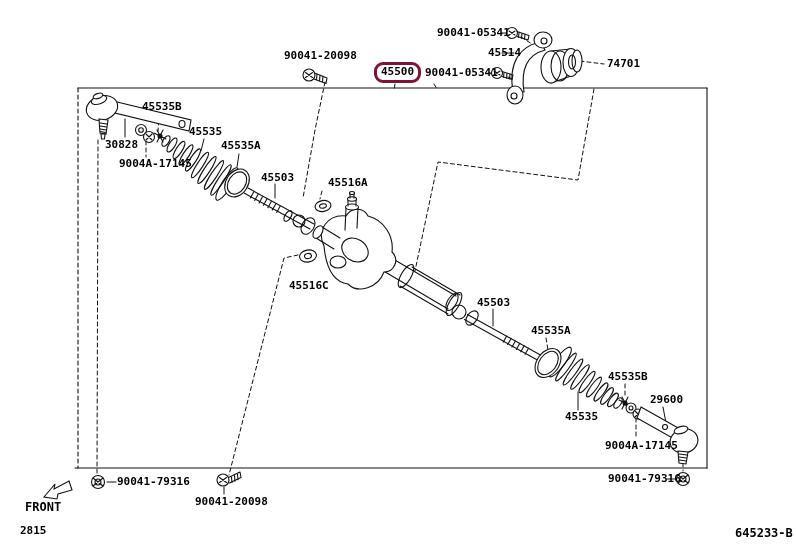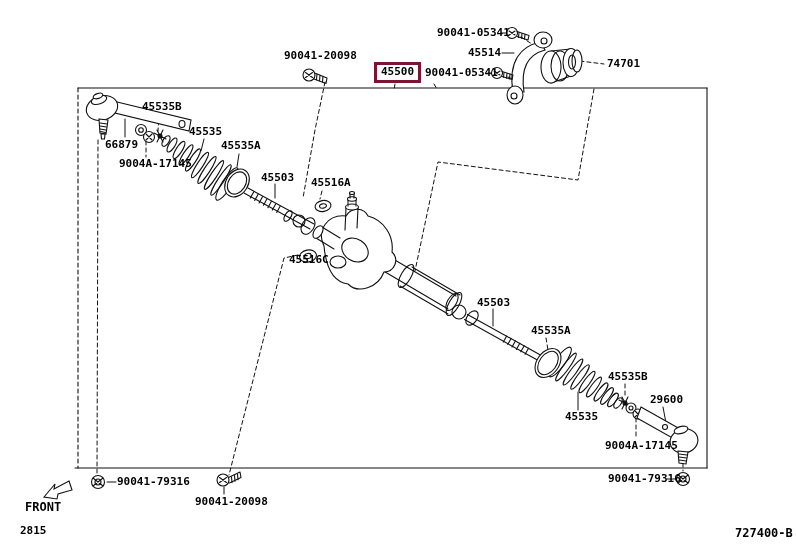--- a/index.html
+++ b/index.html
@@ -253,42 +253,42 @@
         <path d="M678,475 L688,483 M688,475 L678,483" fill="none"></path>
       </g>
 
       <g fill="#fff">
         <path d="M44,497 L55,484 L54,489 L69,481 L72,490 L58,494 L57,499 Z"></path>
       </g>
     </g>
   </svg>
 
   <div class="lbl" style="left:437px;top:27px">90041-05341</div>
-  <div class="lbl" style="left:468px;top:47px">45514</div>
-  <div class="hl-box" style="left: 374px; top: 62px; border-color: rgb(125, 20, 51);">
+  <div class="lbl" style="left:488px;top:47px">45514</div>
+  <div class="hl-box" style="left: 374px; top: 62px; border-color: rgb(125, 20, 51); border-radius: 9px;">
     <span>45500</span>
   </div>
   <div class="lbl" style="left:425px;top:67px">90041-05341</div>
   <div class="lbl" style="left:607px;top:58px">74701</div>
   <div class="lbl" style="left:284px;top:50px">90041-20098</div>
   <div class="lbl" style="left:142px;top:101px">45535B</div>
   <div class="lbl" style="left:189px;top:126px">45535</div>
-  <div class="lbl" style="left:105px;top:139px">66879</div>
+  <div class="lbl" style="left:105px;top:139px">30828</div>
   <div class="lbl" style="left:119px;top:158px">9004A-17145</div>
   <div class="lbl" style="left:221px;top:140px">45535A</div>
   <div class="lbl" style="left:261px;top:172px">45503</div>
-  <div class="lbl" style="left:311px;top:177px">45516A</div>
-  <div class="lbl" style="left:289px;top:254px">45516C</div>
+  <div class="lbl" style="left:328px;top:177px">45516A</div>
+  <div class="lbl" style="left:289px;top:280px">45516C</div>
   <div class="lbl" style="left:477px;top:297px">45503</div>
   <div class="lbl" style="left:531px;top:325px">45535A</div>
   <div class="lbl" style="left:608px;top:371px">45535B</div>
   <div class="lbl" style="left:650px;top:394px">29600</div>
   <div class="lbl" style="left:565px;top:411px">45535</div>
   <div class="lbl" style="left:605px;top:440px">9004A-17145</div>
   <div class="lbl" style="left:117px;top:476px">90041-79316</div>
   <div class="lbl" style="left:195px;top:496px">90041-20098</div>
   <div class="lbl" style="left:608px;top:473px">90041-79316</div>
 
   <div class="lbl small" style="left:25px;top:501px">FRONT</div>
   <div class="lbl" style="left:20px;top:525px">2815</div>
-  <div class="lbl small" style="left:735px;top:527px">727400-B</div>
+  <div class="lbl small" style="left:735px;top:527px">645233-B</div>
 
 </div>
 
 </body></html>

